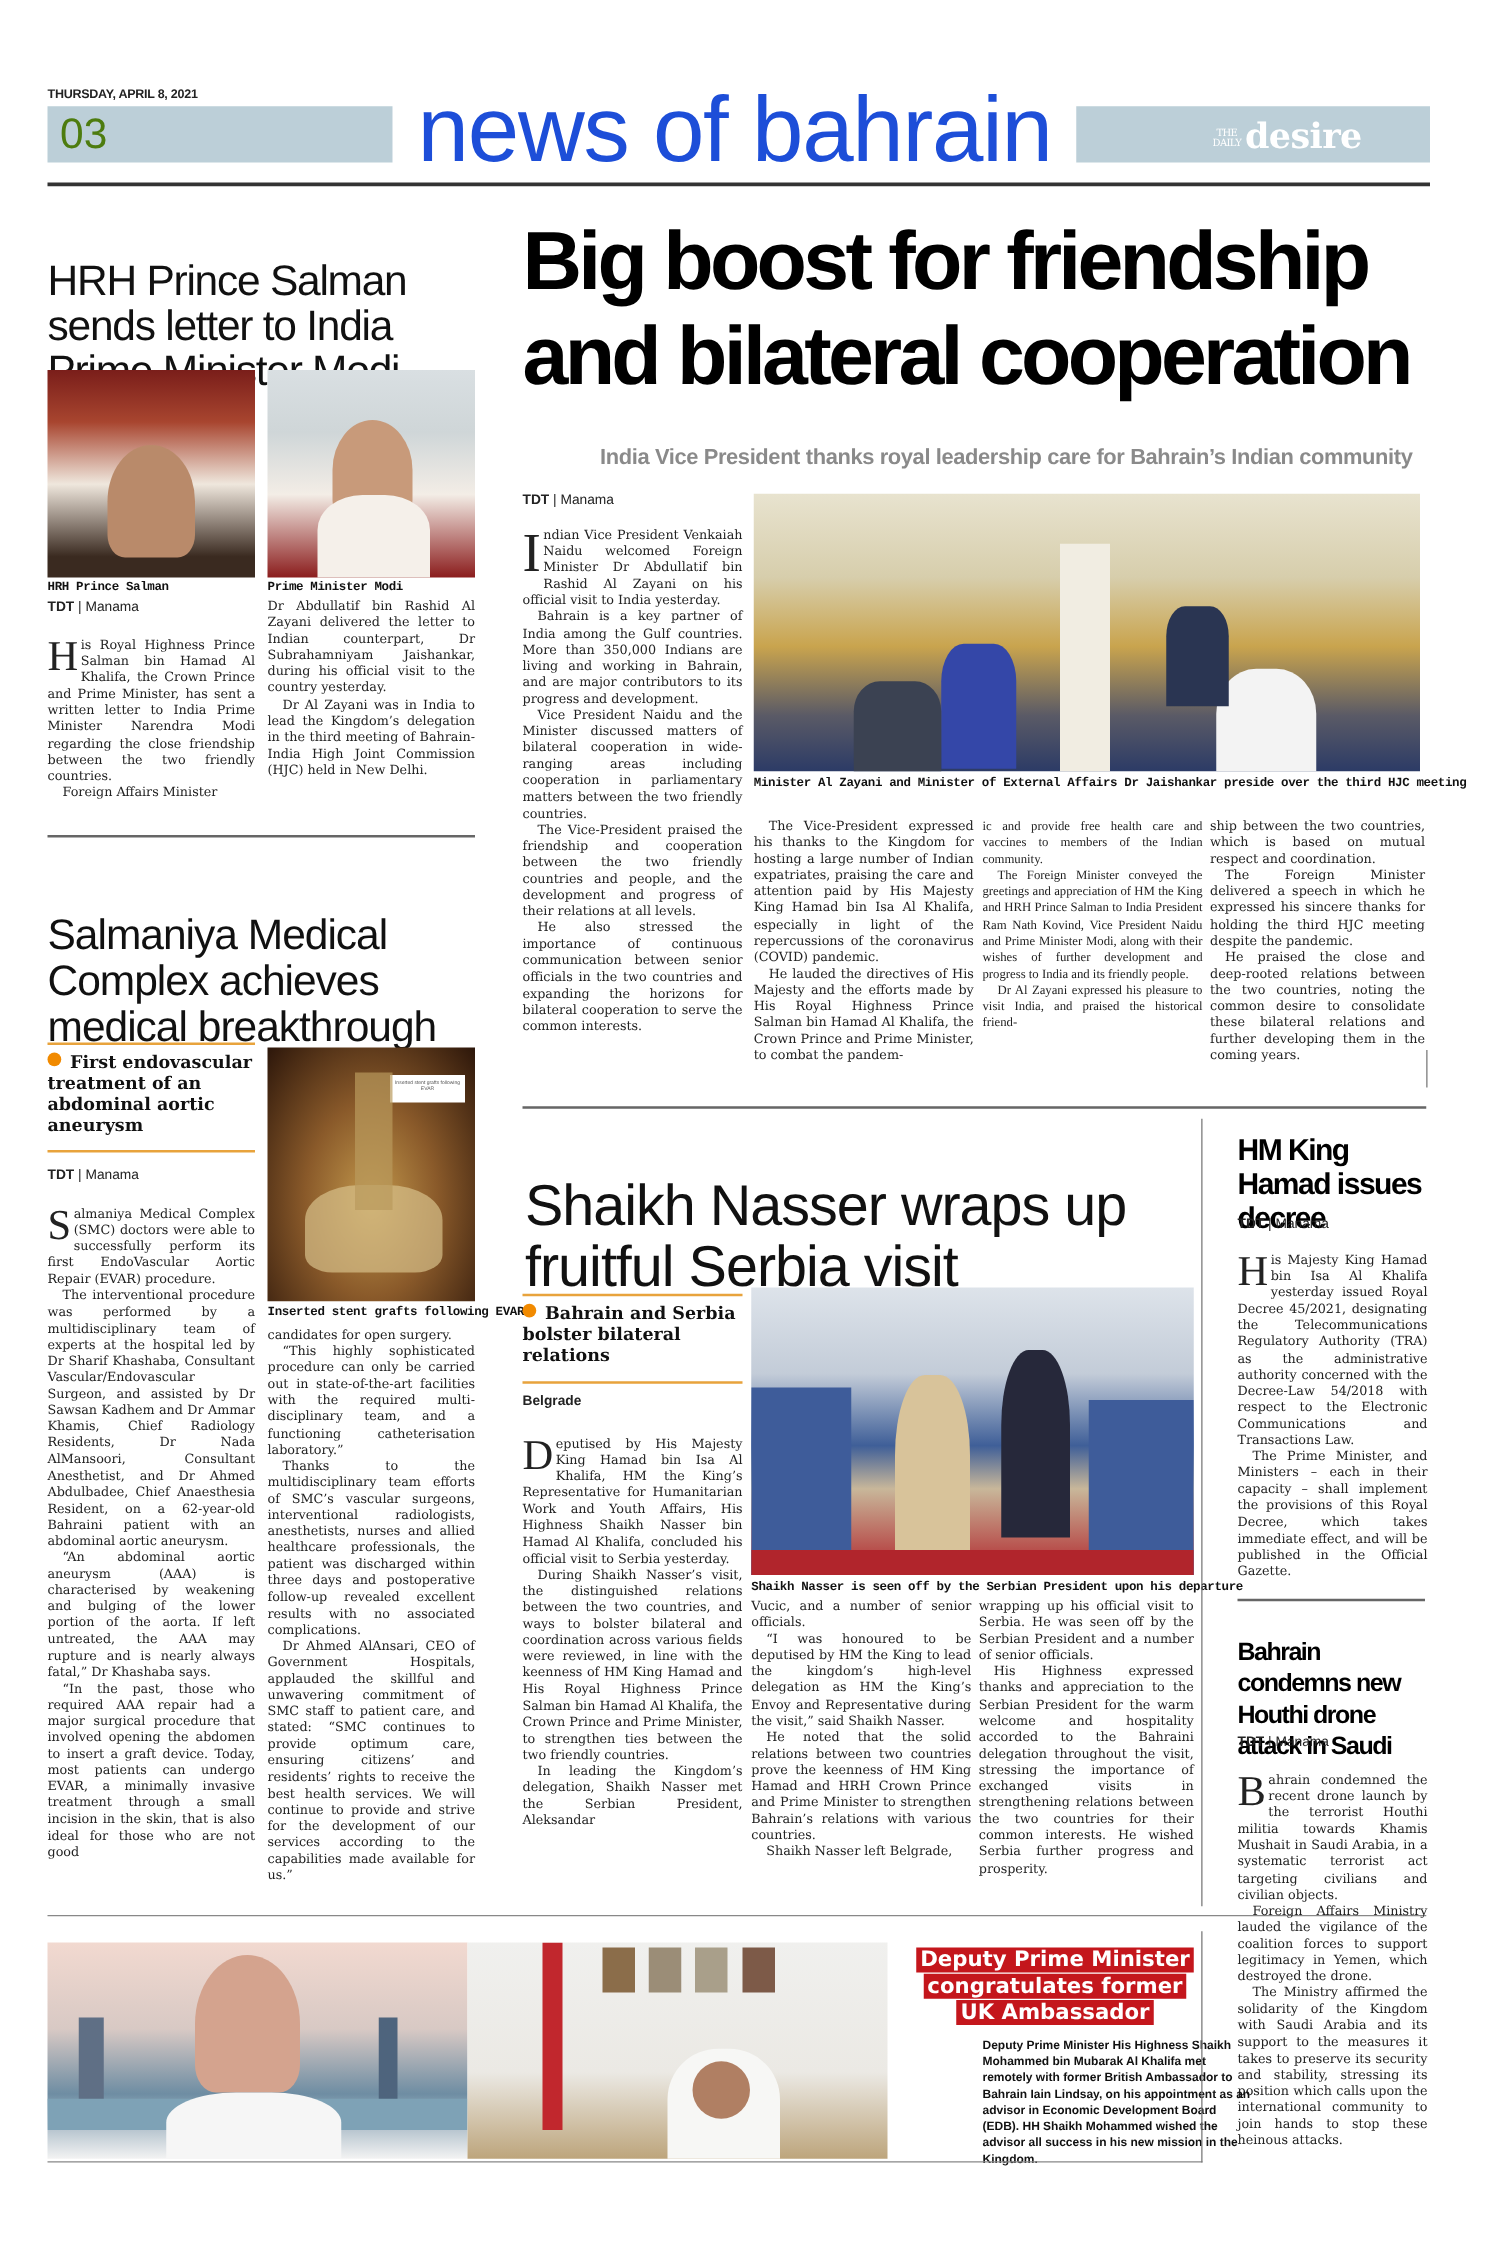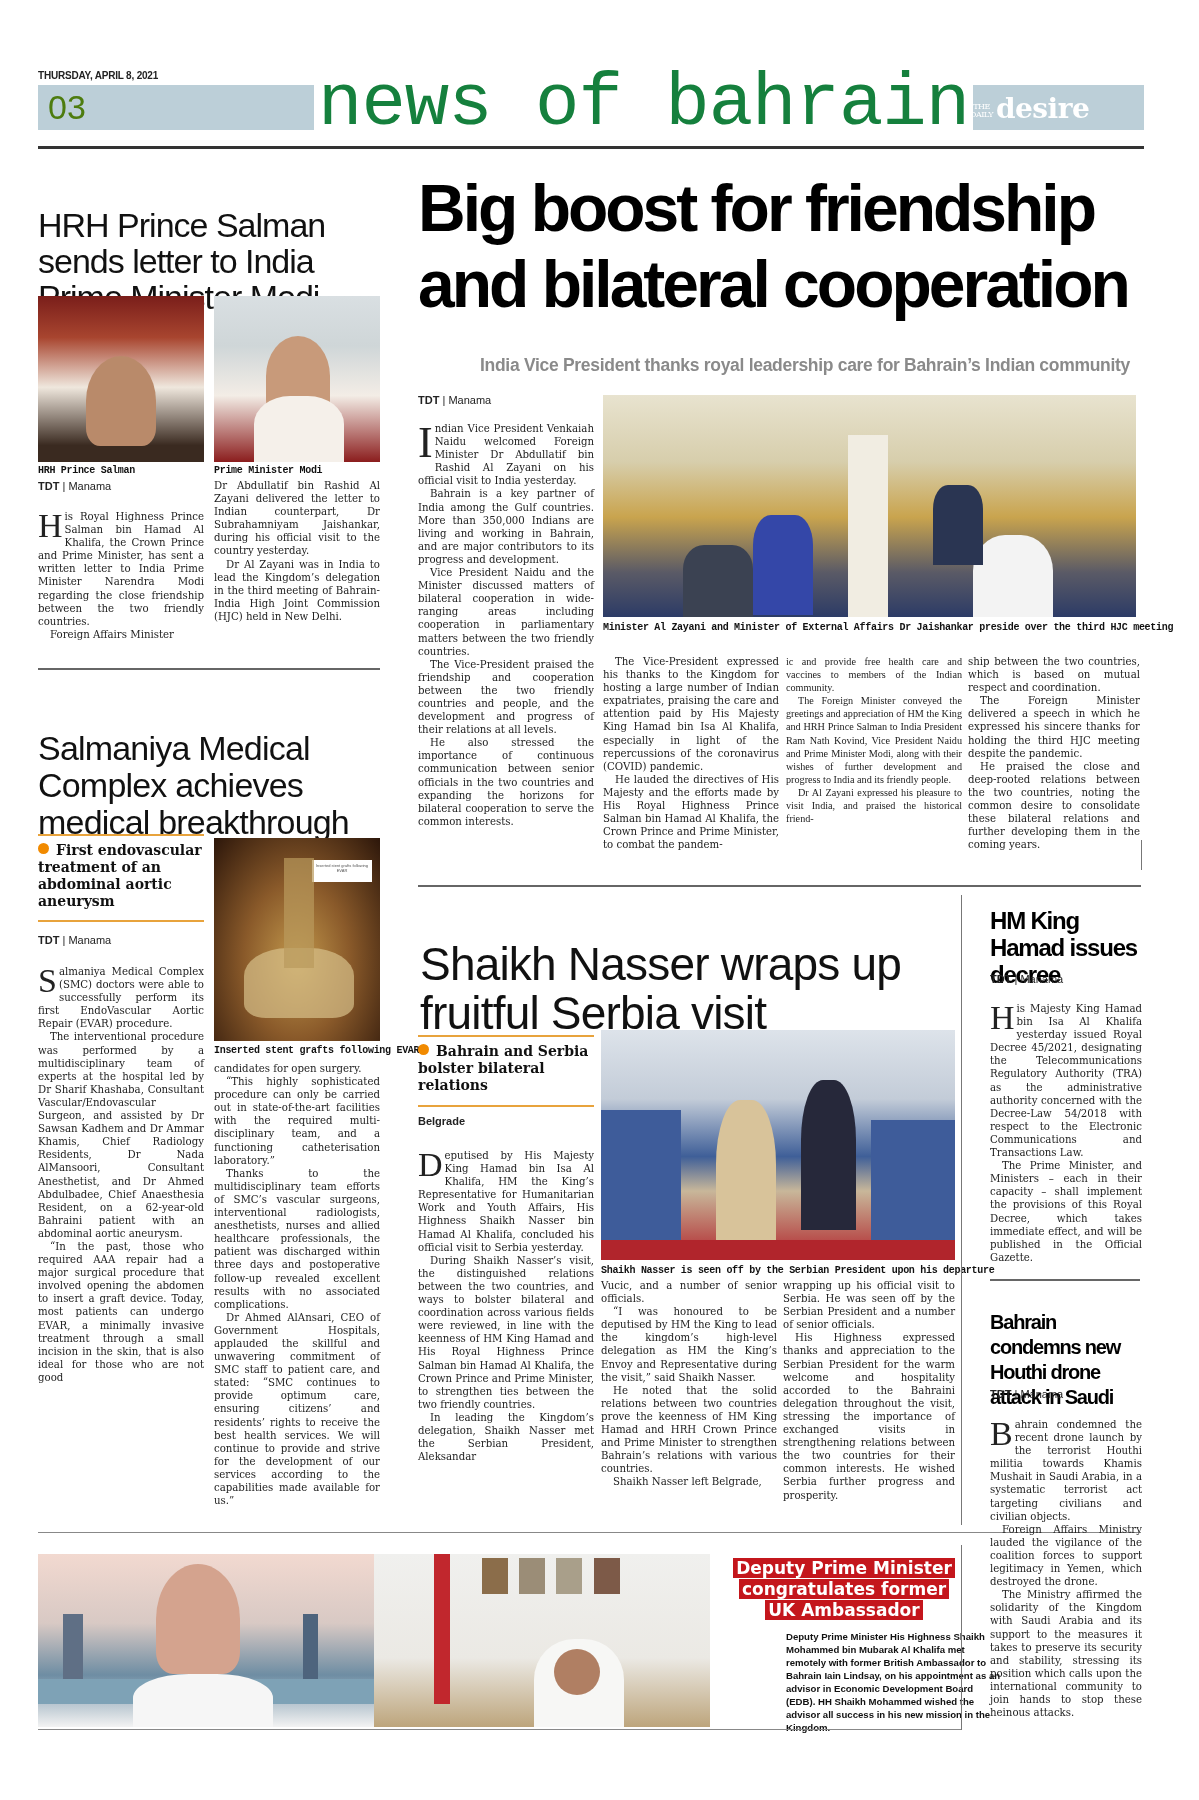--- a/index.html
+++ b/index.html
@@ -5,21 +5,21 @@
   * { box-sizing: border-box; margin: 0; padding: 0; }
   html, body { width: 1199px; height: 1800px; background: #fff; overflow: hidden; }
   body { position: relative; font-family: "DejaVu Serif", serif; color: #1a1a1a; }
 
   .abs { position: absolute; }
 
   
   .dateline { left: 38px; top: 70px; font-family: "Liberation Sans", sans-serif; font-size: 10px; font-weight: bold; letter-spacing: -0.2px; color: #222; }
   .banner { left: 38px; top: 85px; width: 1106px; height: 45px; background: #bccfd8; }
   .pageno { left: 48px; top: 88px; font-family: "Liberation Sans", sans-serif; font-size: 34px; font-weight: 300; color: #4d7c0f; }
-  .section-title { left: 320px; top: 64px; font-family: Liberation Mono, monospace; font-size: 74px; font-weight: normal; color: #15803d; letter-spacing: -1px; line-height: 80px; background: #fff; padding: 0 4px; }
+  .section-title { left: 320px; top: 64px; font-family: Liberation Sans, sans-serif; font-size: 74px; font-weight: normal; color: #1d4ed8; letter-spacing: -1px; line-height: 80px; background: #fff; padding: 0 20px; }
   .logo { left: 970px; top: 92px; font-family: "DejaVu Serif", serif; font-weight: bold; font-size: 28px; color: #fff; letter-spacing: -0.5px; }
   .logo small { font-size: 8px; font-weight: normal; line-height: 8px; display: inline-block; vertical-align: middle; margin-right: 3px; text-align: center; }
   .rule-top { left: 38px; top: 146px; width: 1106px; height: 3px; background: #333; }
 
   
   .hed-serif { font-family: Liberation Sans, sans-serif; color: #111; margin-top: 35px; }
   .hed-condensed { font-family: "Liberation Sans", sans-serif; font-weight: bold; color: #000; letter-spacing: -1.5px; }
   .byline { font-family: "Liberation Sans", sans-serif; font-size: 11px; color: #222; }
   .byline b { font-weight: bold; }
   .caption { font-family: Liberation Mono, monospace; font-size: 10px; font-weight: bold; color: #111; letter-spacing: -0.3px; }
@@ -133,20 +133,21 @@
 <div class="abs photo ph-scan" style="left:214px; top:838px; width:166px; height:203px;">
   <div style="position:absolute; right:8px; top:22px; width:60px; height:22px; background:#fff; font-family:'Liberation Sans',sans-serif; font-size:4px; color:#555; padding:3px; text-align:center;">Inserted stent grafts following EVAR</div>
   <div style="position:absolute; left:30px; top:110px; width:110px; height:70px; background:#d7c08a; border-radius:40% 40% 20% 20%; opacity:.7;"></div>
   <div style="position:absolute; left:70px; top:20px; width:30px; height:110px; background:#b99a5c; opacity:.7;"></div>
 </div>
 <div class="abs caption" style="left:214px; top:1045px;">Inserted stent grafts following EVAR</div>
 
 <div class="abs body" style="left:38px; top:965px; width:166px;">
   <p class="first"><span class="dropcap">S</span><span>almaniya Medical Complex (SMC) doctors were able to successfully perform its first EndoVascular Aortic Repair (EVAR) procedure.</span></p>
   <p>The interventional procedure was performed by a multidisciplinary team of experts at the hospital led by Dr Sharif Khashaba, Consultant Vascular/Endovascular Surgeon, and assisted by Dr Sawsan Kadhem and Dr Ammar Khamis, Chief Radiology Residents, Dr Nada AlMansoori, Consultant Anesthetist, and Dr Ahmed Abdulbadee, Chief Anaesthesia Resident, on a 62-year-old Bahraini patient with an abdominal aortic aneurysm.</p>
+  <p>“An abdominal aortic aneurysm (AAA) is characterised by weakening and bulging of the lower portion of the aorta. If left untreated, the AAA may rupture and is nearly always fatal,” Dr Khashaba says.</p>
   <p>“In the past, those who required AAA repair had a major surgical procedure that involved opening the abdomen to insert a graft device. Today, most patients can undergo EVAR, a minimally invasive treatment through a small incision in the skin, that is also ideal for those who are not good</p>
 </div>
 <div class="abs body" style="left:214px; top:1062px; width:166px;">
   <p class="first">candidates for open surgery.</p>
   <p>“This highly sophisticated procedure can only be carried out in state-of-the-art facilities with the required multi-disciplinary team, and a functioning catheterisation laboratory.”</p>
   <p>Thanks to the multidisciplinary team efforts of SMC’s vascular surgeons, interventional radiologists, anesthetists, nurses and allied healthcare professionals, the patient was discharged within three days and postoperative follow-up revealed excellent results with no associated complications.</p>
   <p>Dr Ahmed AlAnsari, CEO of Government Hospitals, applauded the skillful and unwavering commitment of SMC staff to patient care, and stated: “SMC continues to provide optimum care, ensuring citizens’ and residents’ rights to receive the best health services. We will continue to provide and strive for the development of our services according to the capabilities made available for us.”</p>
 </div>
 
 <div class="abs hrule" style="left:38px; top:1532px; width:1103px; height:1px; background:#888;"></div>

